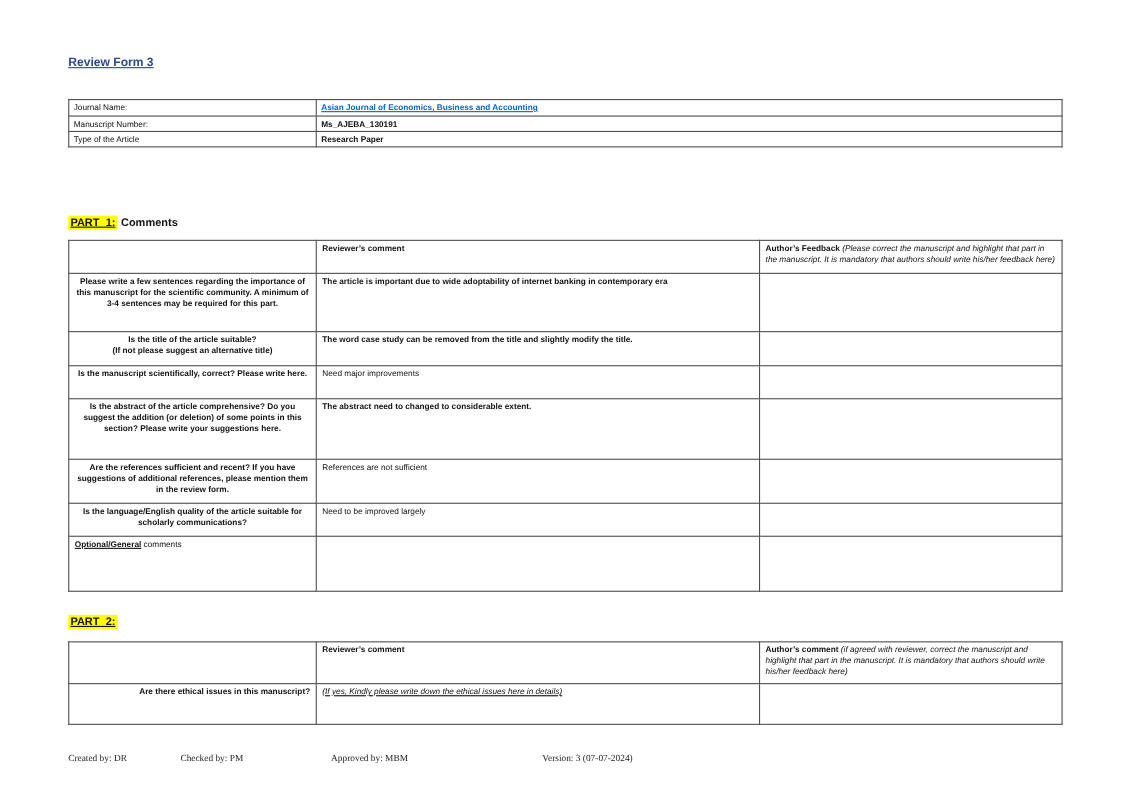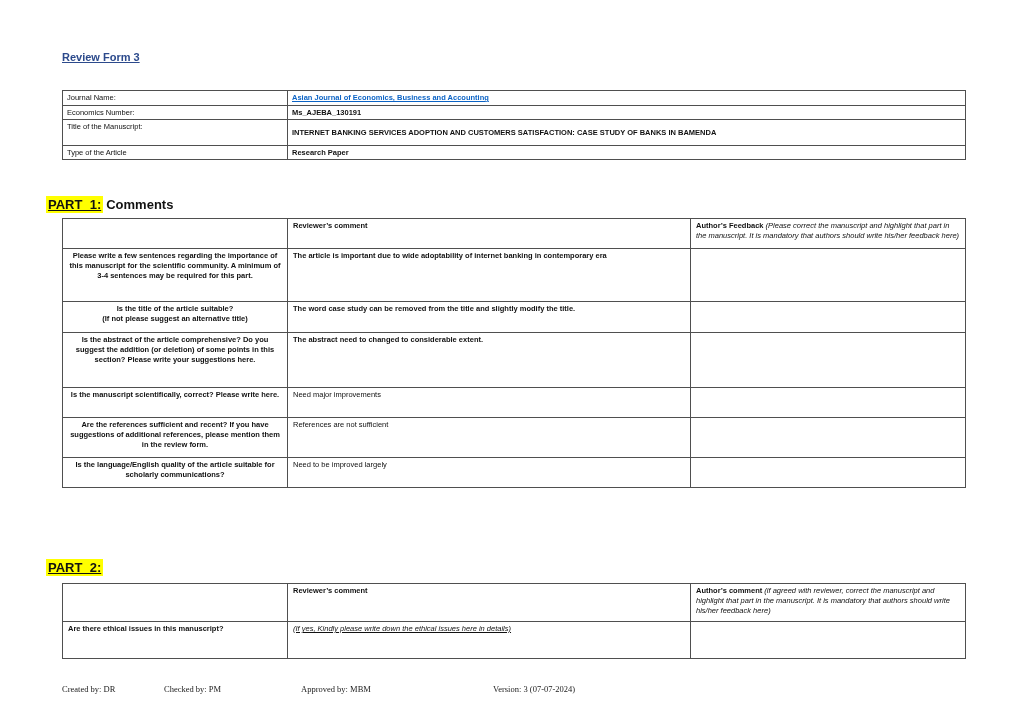--- a/index.html
+++ b/index.html
@@ -18,38 +18,38 @@
   td { border:1px solid #4f4f4f; overflow:hidden;margin-left:14px; }
 
   
   .info-table { position:absolute; left:62px; top:90px; width:903px; }
   .info-table td { font-size:7.5px; line-height:10px; padding:1px 4px; vertical-align:middle; }
   .info-table td.label { vertical-align:top; padding-top:2px; font-weight:normal; }
   .info-table td.value { font-weight:bold; }
   .journal-link { color:#0b63c5; font-weight:bold; text-decoration:underline; cursor:pointer; }
 
   
-  .part-heading { position:absolute; left:46px; font-size:13px; font-weight:bold; color:#111; }
+  .part-heading { position:absolute; left:62px; font-size:10px; font-weight:bold; color:#111; }
   .part-heading .hl { background:#ffff00; text-decoration:underline; white-space:pre; padding:1px 2px; }
   .part-heading .suffix { margin-left:3px; }
 
   
   .review-table { position:absolute; left:62px; width:903px; }
   .review-table td { font-size:7.5px; line-height:10px; vertical-align:top; padding:2px 5px; }
   .hdr-bold { font-weight:bold; }
   .author-note { font-style:italic; font-weight:normal; }
   .author-hdr { line-height:9.5px; }
 
   .q { font-weight:bold; padding-left:15px; padding-right:12px; white-space:pre-line;text-align:center; }
   .c-bold { font-weight:bold; }
   .c-indent { padding-left:23px; }
   .optional-cell { font-weight:normal; padding-left:4px; }
   .bold-underline { font-weight:bold; text-decoration:underline; }
 
-  .ethical-q { font-weight:bold; vertical-align:middle; padding-left:4px; }
+  .ethical-q { font-weight:bold; vertical-align:middle; padding-left:4px;text-align:right; }
   .ethical-comment { font-style:italic; text-decoration:underline; }
 
   
   .footer span {
     position:absolute; top:0; font-family:"Liberation Serif", serif;
     font-size:8.5px; color:#222; white-space:nowrap;
   }
   .footer { position:absolute; left:0; top:684px; width:1024px; height:14px; }
 </style>
 </head>
@@ -63,26 +63,22 @@
     <colgroup>
         <col style="width:225px">
         <col style="width:678px">
       </colgroup>
     <tbody>
         <tr style="height:15px">
       <td class="label">Journal Name:</td>
       <td class="value"><a class="journal-link">Asian Journal of Economics, Business and Accounting</a></td>
     </tr>
     <tr style="height:14px">
-      <td class="label">Economics Number:</td>
+      <td class="label">Manuscript Number:</td>
       <td class="value">Ms_AJEBA_130191</td>
-    </tr>
-    <tr style="height:26px">
-      <td class="label">Title of the Manuscript:</td>
-      <td class="value">INTERNET BANKING SERVICES ADOPTION AND CUSTOMERS SATISFACTION: CASE STUDY OF BANKS IN BAMENDA</td>
     </tr>
     <tr style="height:13px">
       <td class="label">Type of the Article</td>
       <td class="value">Research Paper</td>
     </tr>
   </tbody>
     </table>
 
   <div class="part-heading" style="top:197px">
     <span class="hl">PART  1:</span><span class="suffix">Comments</span>
@@ -107,38 +103,45 @@
       <td class="q">Please write a few sentences regarding the importance of this manuscript for the scientific community. A minimum of 3-4 sentences may be required for this part.</td>
       <td class="c-bold">The article is important due to wide adoptability of internet banking in contemporary era</td>
       <td></td>
     </tr>
     <tr style="height:31px">
       <td class="q">Is the title of the article suitable?
 (If not please suggest an alternative title)</td>
       <td class="c-bold c-indent">The word case study can be removed from the title and slightly modify the title.</td>
       <td></td>
     </tr>
+    <tr style="height:30px">
+      <td class="q">Is the manuscript scientifically, correct? Please write here.</td>
+      <td>Need major improvements</td>
+      <td></td>
+    </tr>
     <tr style="height:55px">
       <td class="q">Is the abstract of the article comprehensive? Do you suggest the addition (or deletion) of some points in this section? Please write your suggestions here.</td>
       <td class="c-bold c-indent">The abstract need to changed to considerable extent.</td>
-      <td></td>
-    </tr>
-    <tr style="height:30px">
-      <td class="q">Is the manuscript scientifically, correct? Please write here.</td>
-      <td>Need major improvements</td>
       <td></td>
     </tr>
     <tr style="height:40px">
       <td class="q">Are the references sufficient and recent? If you have suggestions of additional references, please mention them in the review form.</td>
       <td>References are not sufficient</td>
       <td></td>
     </tr>
     <tr style="height:30px">
       <td class="q">Is the language/English quality of the article suitable for scholarly communications?</td>
       <td>Need to be improved largely</td>
+      <td></td>
+    </tr>
+    <tr style="height:50px">
+      <td class="optional-cell">
+        <span class="bold-underline">Optional/General</span><span> comments</span>
+      </td>
+      <td></td>
       <td></td>
     </tr>
   </tbody>
     </table>
 
   <div class="part-heading" style="top:560px">
     <span class="hl">PART  2:</span>
   </div>
 
   <table class="review-table" style="top:583px">

